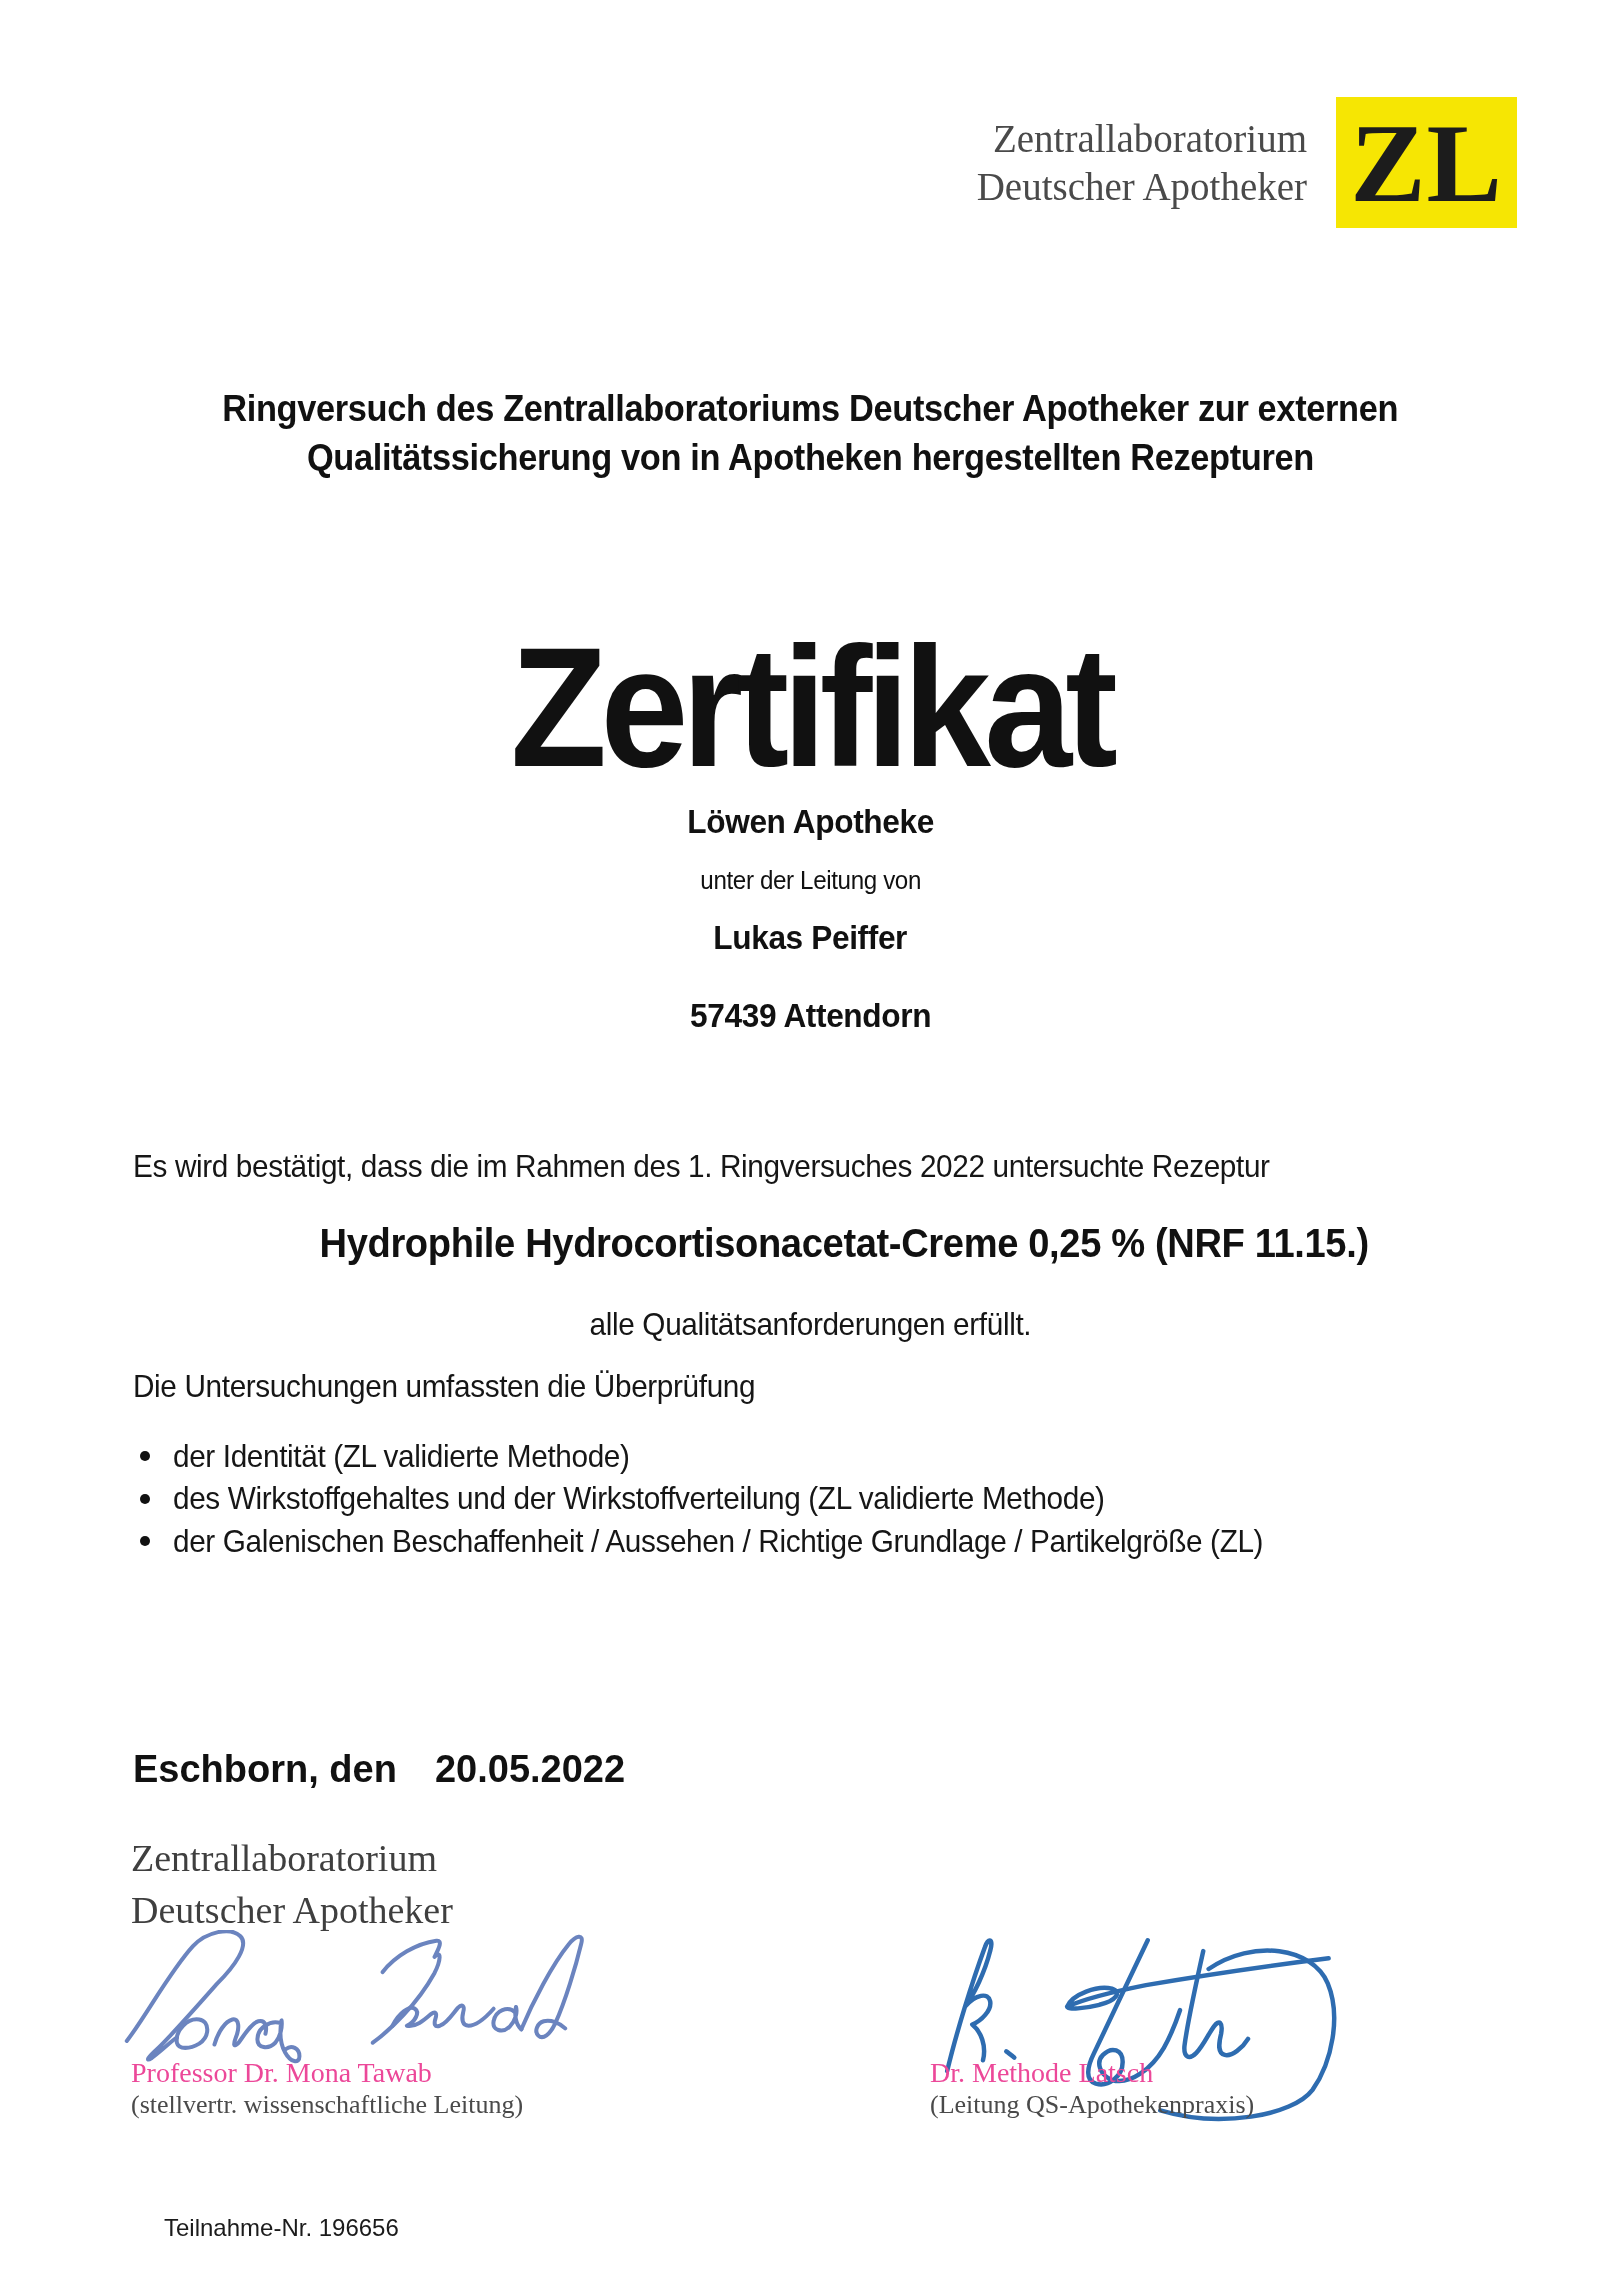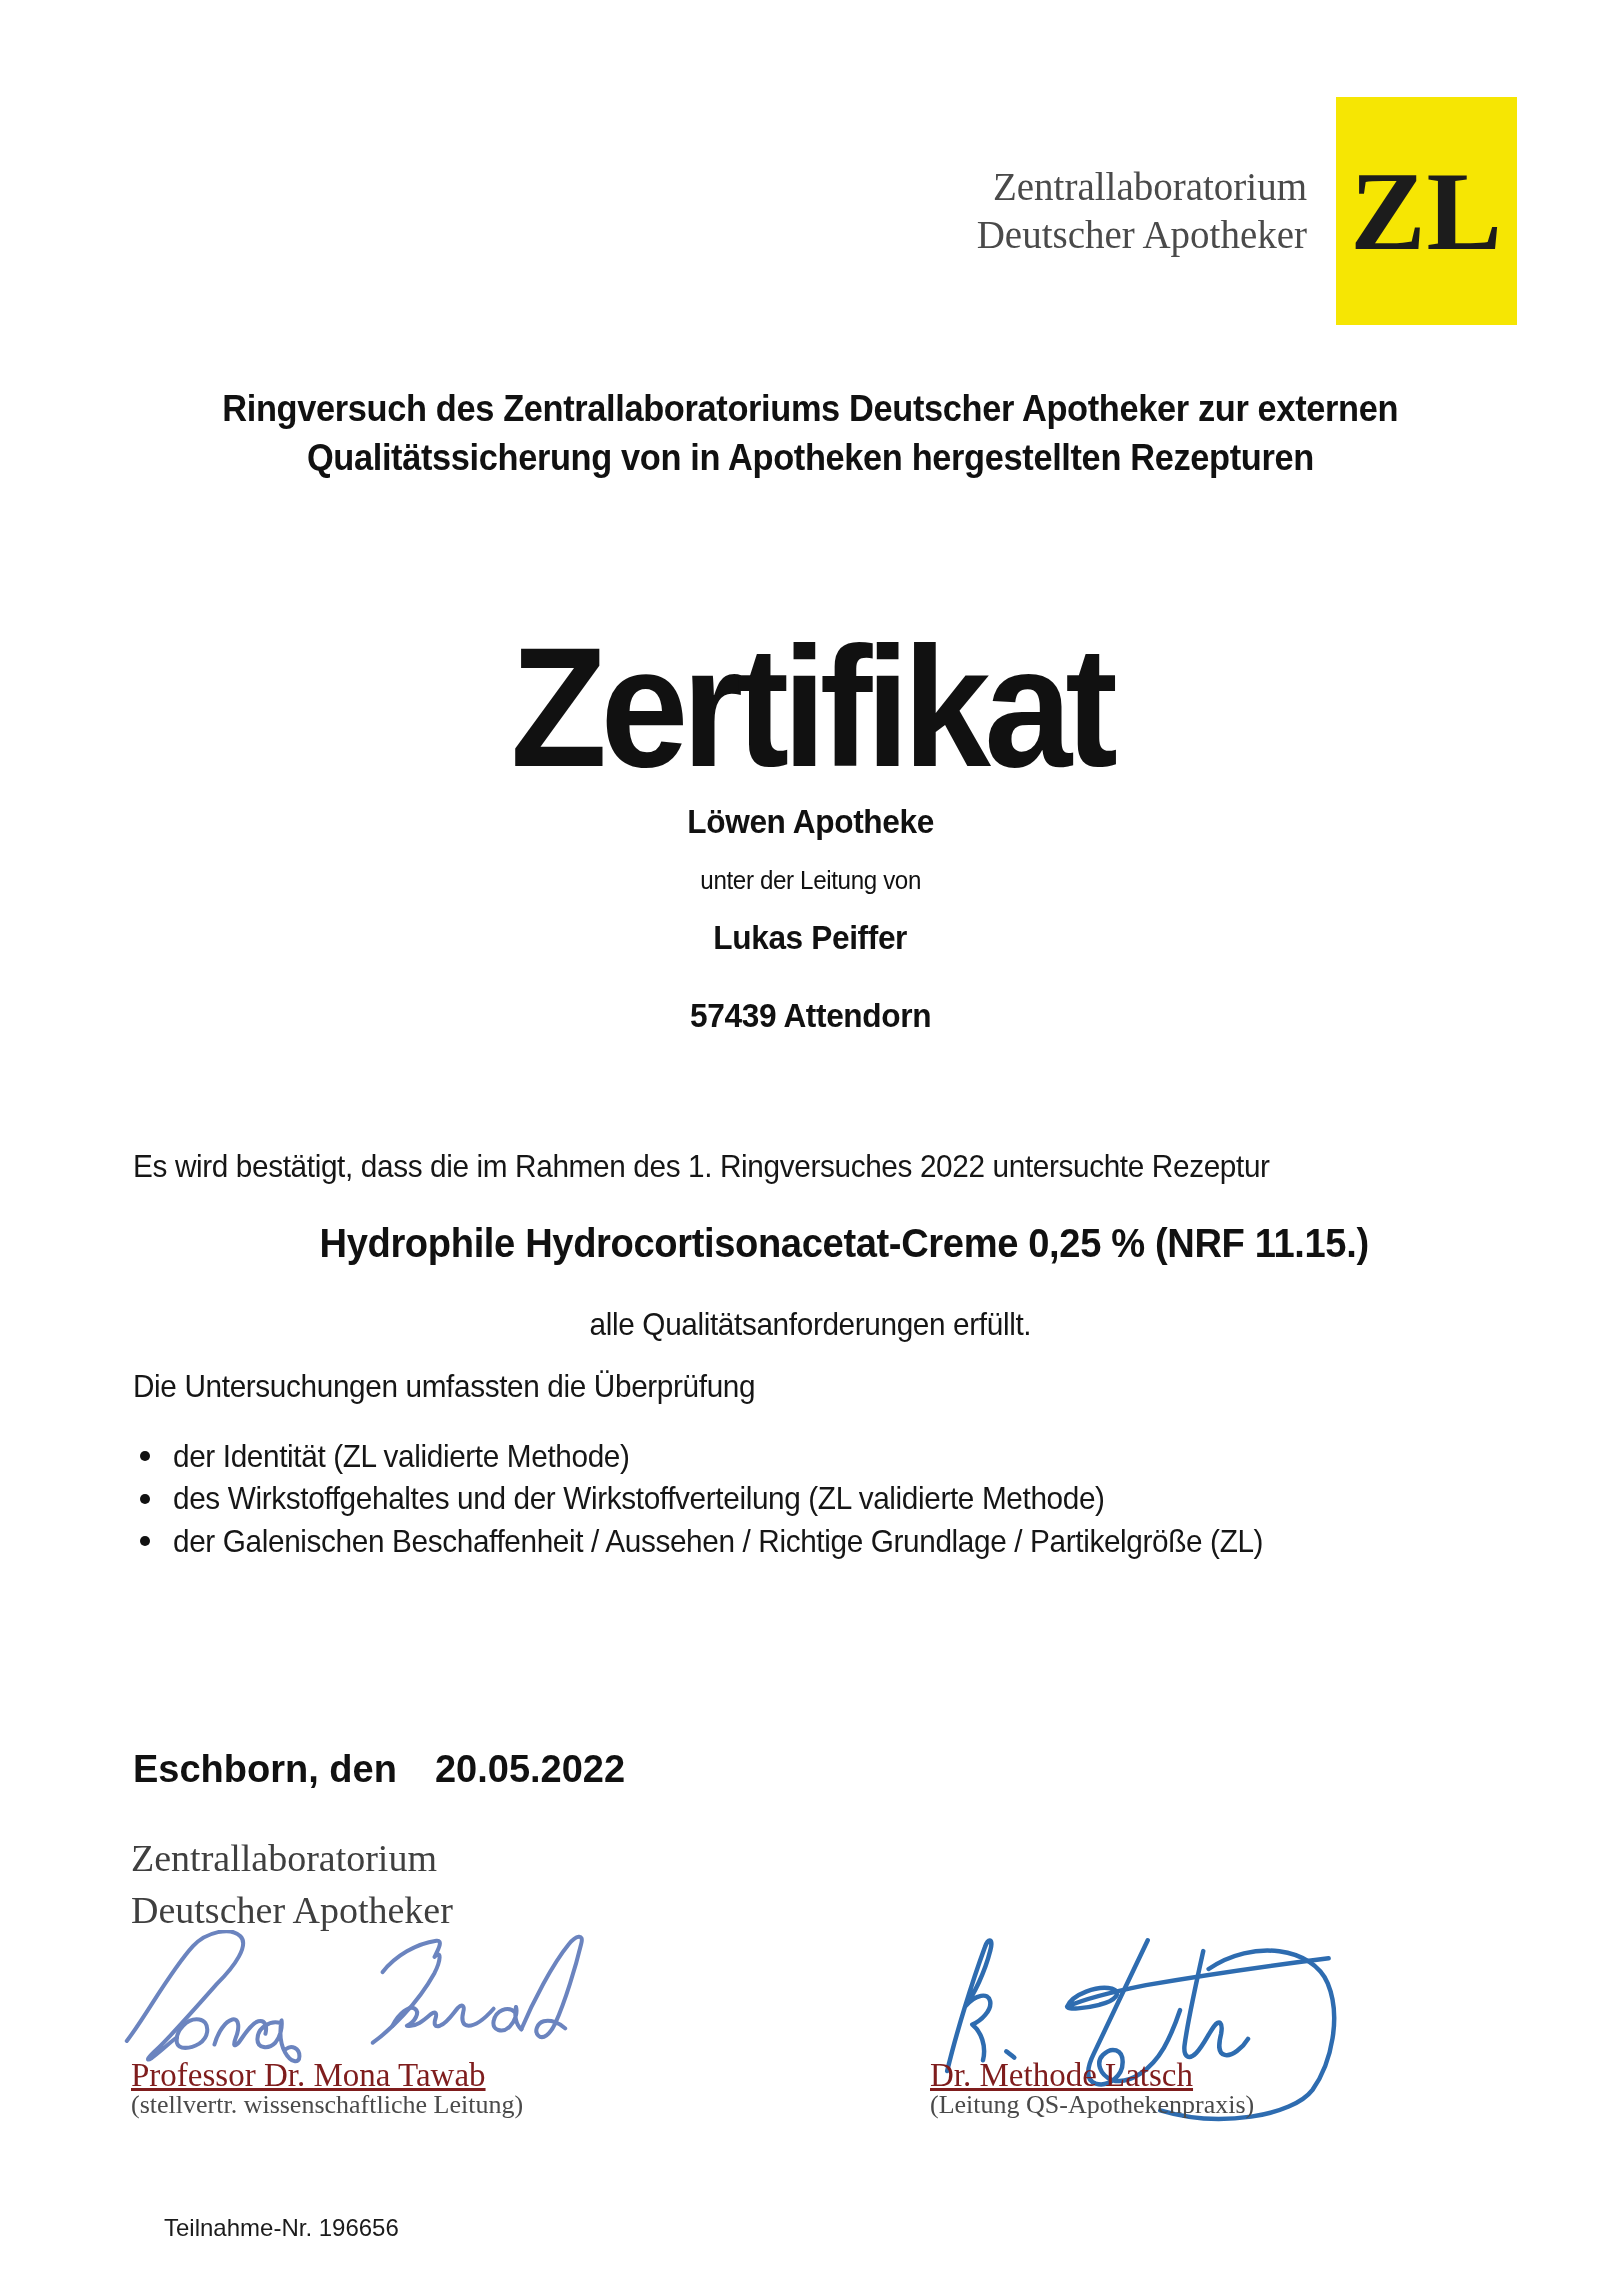--- a/index.html
+++ b/index.html
@@ -8,21 +8,21 @@
     font-family:"Liberation Sans", sans-serif; color:#161616; overflow:hidden;
   }
 
   
   .sq   { display:inline-block; transform:scaleX(0.93); transform-origin:center; white-space:nowrap; letter-spacing:-0.4px; }
   .sq-l { display:inline-block; transform:scaleX(0.93); transform-origin:left center; white-space:nowrap; letter-spacing:-0.4px; }
 
   
   .logo { position:absolute; top:97px; right:104px; display:flex; align-items:center; gap:29px; }
   .logo-text { text-align:right; font-family:"Liberation Serif", serif; font-size:39px; line-height:1.22; color:#4a4a4a; }
-  .logo-mark { width:181px; height:228px; background:#f6e603; display:flex; align-items:center; justify-content:center; }
+  .logo-mark { width:181px; height:131px; background:#f6e603; display:flex; align-items:center; justify-content:center; }
   .logo-mark span { font-family:"Liberation Serif", serif; font-weight:700; font-size:113px; color:#1c1c1c; letter-spacing:0.9px; }
 
   
   .header { position:absolute; top:385px; left:0; width:100%; text-align:center;
             font-weight:700; font-size:37px; line-height:1.32; color:#111; }
 
   
   .cert-title { position:absolute; top:622px; left:0; width:100%; text-align:center; line-height:1; }
   .cert-title .t { display:inline-block; font-size:170px; font-weight:700; letter-spacing:-7.2px;
                    transform:scaleX(0.93); transform-origin:center; color:#111; white-space:nowrap; }
@@ -49,21 +49,21 @@
   .issue { position:absolute; left:133px; top:1748px; font-size:38px; font-weight:700; color:#111; }
   .issue .date { margin-left:38px; }
   .org { position:absolute; left:131px; top:1832px; font-family:"Liberation Serif", serif;
          font-size:38px; line-height:1.38; color:#3f3f3f; }
 
   
   .sig { position:absolute; }
   .sig-left  { left:121px;  top:1930px; width:475px; height:170px; }
   .sig-right { left:931px; top:1926px; width:412px; height:197px; }
   .sig path { fill:none; stroke-linecap:round; stroke-linejoin:round; }
-  .sig-name { position:absolute; font-family:"Liberation Serif", serif; font-size:33px; color:#7f1d1d;text-decoration:underline; }
+  .sig-name { position:absolute; font-family:"Liberation Serif", serif; font-size:28px; color:#ec4899; }
   .sig-role { position:absolute; font-family:"Liberation Serif", serif; font-size:26px; color:#4a4a4a; }
   .nm-left  { left:131px;  top:2057px; }
   .rl-left  { left:131px;  top:2090px; }
   .nm-right { left:930px; top:2057px; }
   .rl-right { left:930px; top:2090px; }
 
   
   .footer { position:absolute; left:164px; top:2214px; font-size:24px; color:#1b1b1b; }
 </style>
 </head>

